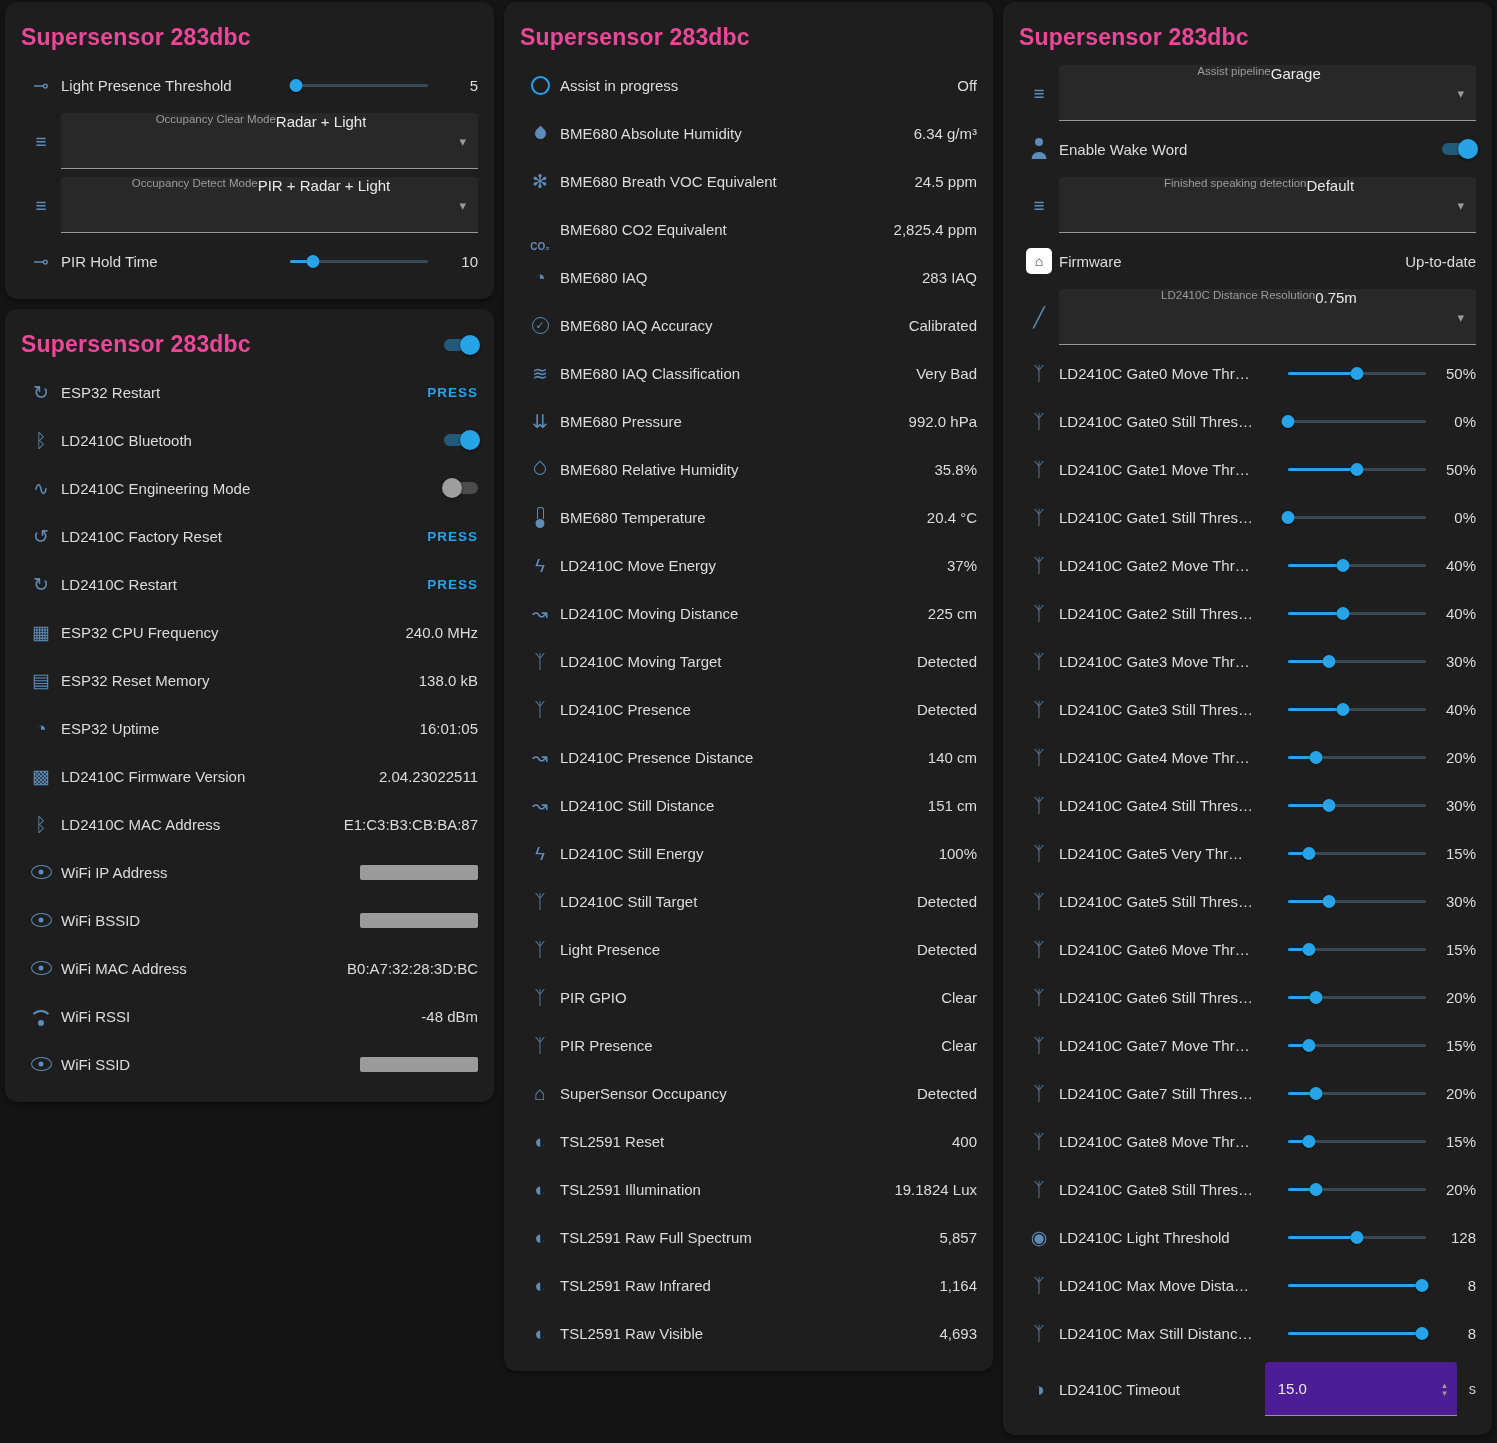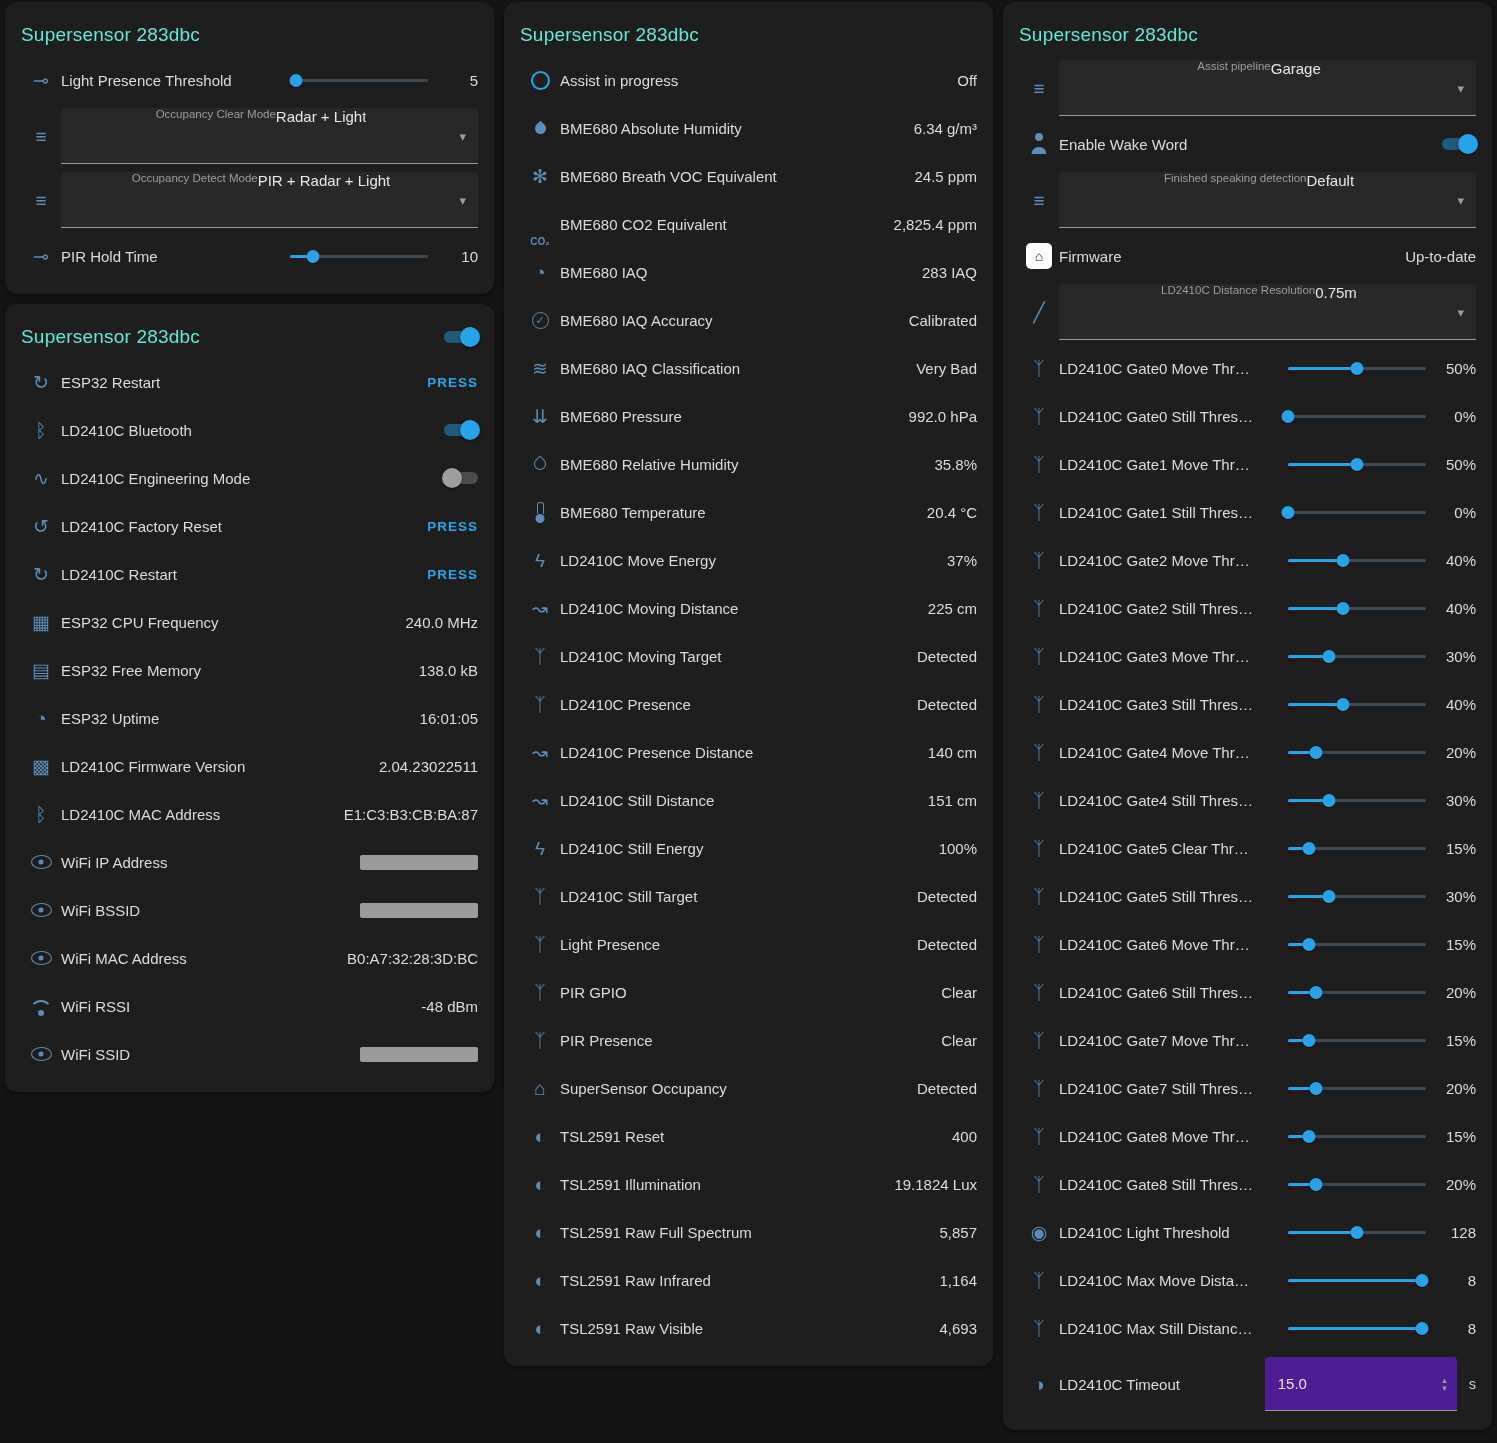--- a/index.html
+++ b/index.html
@@ -19,21 +19,21 @@
   }
   .grid{display:flex;gap:10px;padding:2px 5px 12px;align-items:flex-start;}
   .col{flex:1;min-width:0;display:flex;flex-direction:column;gap:10px;}
   .card{
     background:var(--card);
     border-radius:12px;
     padding:8px 16px 14px;
     box-shadow:0 2px 4px rgba(0,0,0,.45);
   }
   .card-header{display:flex;align-items:center;justify-content:space-between;padding:14px 0 10px;}
-  .card-title{font-size:19px;font-weight:400;color:#5eead4;letter-spacing:.2px;}
+  .card-title{font-size:23px;font-weight:700;color:#ec4899;letter-spacing:.2px;}
   .row{display:flex;align-items:center;height:48px;}
   .row.tall{height:64px;}
   .icon{
     width:40px;height:24px;flex:none;position:relative;
     display:flex;align-items:center;justify-content:center;
     color:var(--icon);font-size:19px;line-height:1;
   }
   .lbl{flex:1;min-width:0;overflow:hidden;text-overflow:ellipsis;white-space:nowrap;font-size:15px;color:#dcdcdc;margin-right:10px;}
   .val{font-size:15px;color:#dcdcdc;white-space:nowrap;text-align:right;}
   .sv{min-width:38px;}
@@ -175,21 +175,21 @@
           <span class="lbl">LD2410C Restart</span>
           <span class="press">PRESS</span>
         </div>
         <div class="row">
           <span class="icon ic-cpu">▦</span>
           <span class="lbl">ESP32 CPU Frequency</span>
           <span class="val">240.0 MHz</span>
         </div>
         <div class="row">
           <span class="icon ic-memory">▤</span>
-          <span class="lbl">ESP32 Free Memory</span>
+          <span class="lbl">ESP32 Reset Memory</span>
           <span class="val">138.0 kB</span>
         </div>
         <div class="row">
           <span class="icon ic-clock">◔</span>
           <span class="lbl">ESP32 Uptime</span>
           <span class="val">16:01:05</span>
         </div>
         <div class="row">
           <span class="icon ic-chip-matrix">▩</span>
           <span class="lbl">LD2410C Firmware Version</span>
@@ -508,21 +508,21 @@
           <span class="lbl">LD2410C Gate4 Still Thres…</span>
           <span class="slider">
             <span class="strack"></span>
             <span class="sfill" style="width: 30%;"></span>
             <span class="sthumb" style="left: 30%;"></span>
           </span>
           <span class="val sv">30%</span>
         </div>
         <div class="row">
           <span class="icon ic-motion">ᛉ</span>
-          <span class="lbl">LD2410C Gate5 Clear Thr…</span>
+          <span class="lbl">LD2410C Gate5 Very Thr…</span>
           <span class="slider">
             <span class="strack"></span>
             <span class="sfill" style="width: 15%;"></span>
             <span class="sthumb" style="left: 15%;"></span>
           </span>
           <span class="val sv">15%</span>
         </div>
         <div class="row">
           <span class="icon ic-motion">ᛉ</span>
           <span class="lbl">LD2410C Gate5 Still Thres…</span>

